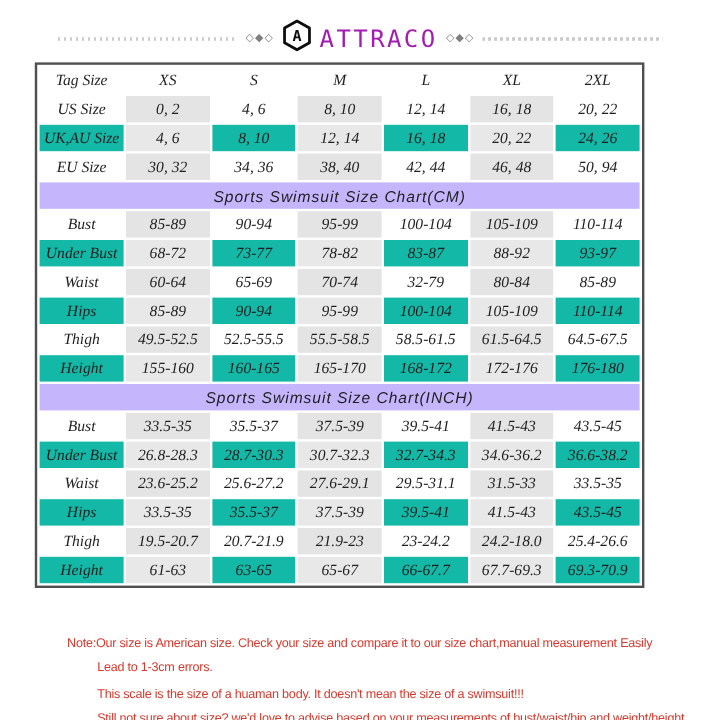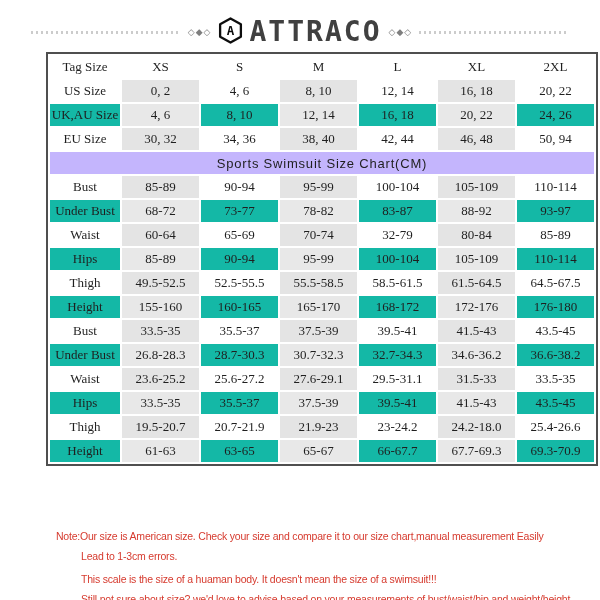--- a/index.html
+++ b/index.html
@@ -16,29 +16,29 @@
   .decor-line{
     width:150px;height:3px;flex:0 0 auto;opacity:.9;
     background:repeating-linear-gradient(90deg,#c6c6c6 0 2px,transparent 2px 5px);
   }
   .decor-diamonds{
     color:#7e7e7e;font-size:9px;letter-spacing:1px;flex:0 0 auto;
     font-family:"DejaVu Sans", sans-serif;line-height:1;
   }
   .logo{display:flex;align-items:center;gap:6px;flex:0 0 auto;}
   .brand-text{
-    font-family:"DejaVu Sans Mono", monospace;font-weight:bold;font-size:28px;
-    letter-spacing:2px;color:#404040;line-height:1;
+    font-family:"DejaVu Sans Mono", monospace;font-weight:normal;font-size:20px;
+    letter-spacing:2px;color:#a21caf;line-height:1;
   }
 
   
   table.size-table{
-    position:absolute;top:52px;left:46px;width:552px;
+    position:absolute;top:52px;left:29px;width:508px;
     border-collapse:separate;border-spacing:2px;
-    border:2px solid #4f4f4f;background:#ffffff;table-layout:fixed;
+    border:2px solid #4f4f4f;background:#ffffff;table-layout:fixed;font-style:italic;
   }
   table.size-table td{
     text-align:center;vertical-align:middle;padding:0;
     height:22px;font-size:13px;color:#1f1f1f;overflow:hidden;white-space:nowrap;
   }
   td.head-cell{font-size:16px;height:27px;background:#ffffff;}
   td.section-title{
     background:#c4b5fd;height:22px;
     font-family:"Liberation Sans", sans-serif;font-size:15px;
     letter-spacing:.8px;color:#2e2e2e;
@@ -176,20 +176,23 @@
       </tr>
       <tr class="row-even">
         <td class="label-cell">Height</td>
         <td class="col-shade">155-160</td>
         <td>160-165</td>
         <td class="col-shade">165-170</td>
         <td>168-172</td>
         <td class="col-shade">172-176</td>
         <td>176-180</td>
       </tr>
+      <tr>
+        <td colspan="7" class="section-title">Sports Swimsuit Size Chart(INCH)</td>
+      </tr>
       <tr class="row-odd">
         <td class="label-cell">Bust</td>
         <td class="col-shade">33.5-35</td>
         <td>35.5-37</td>
         <td class="col-shade">37.5-39</td>
         <td>39.5-41</td>
         <td class="col-shade">41.5-43</td>
         <td>43.5-45</td>
       </tr>
       <tr class="row-even">

